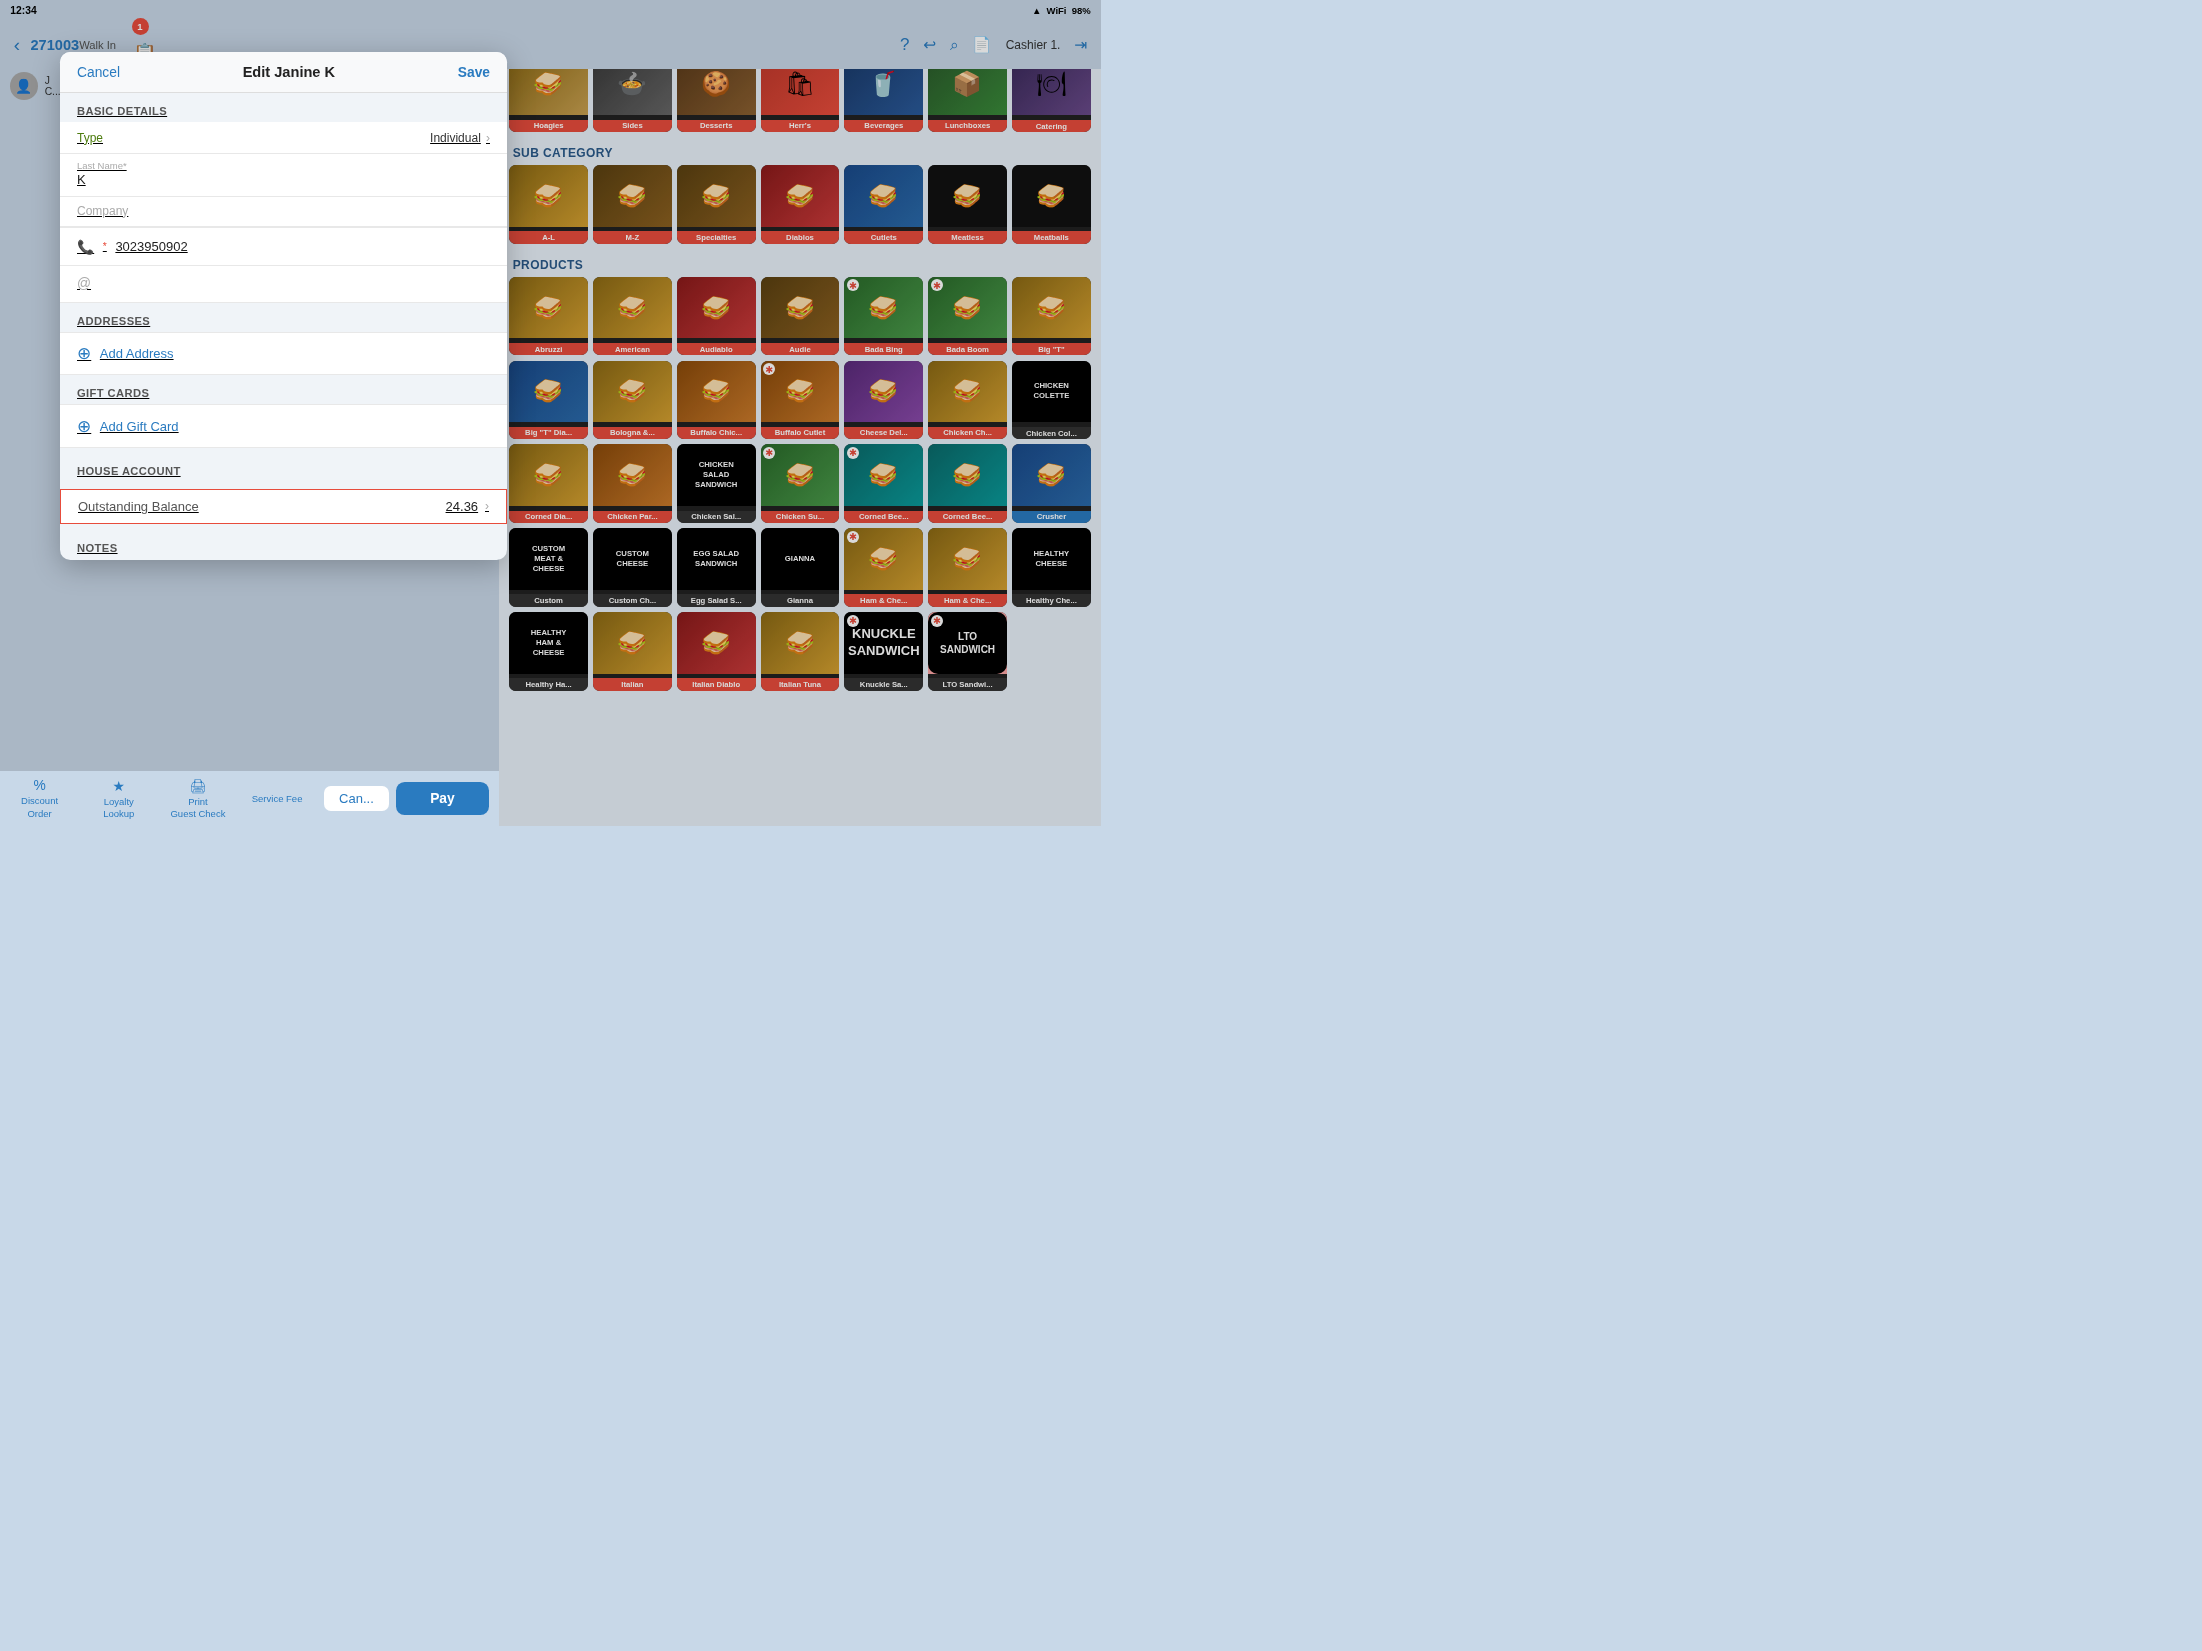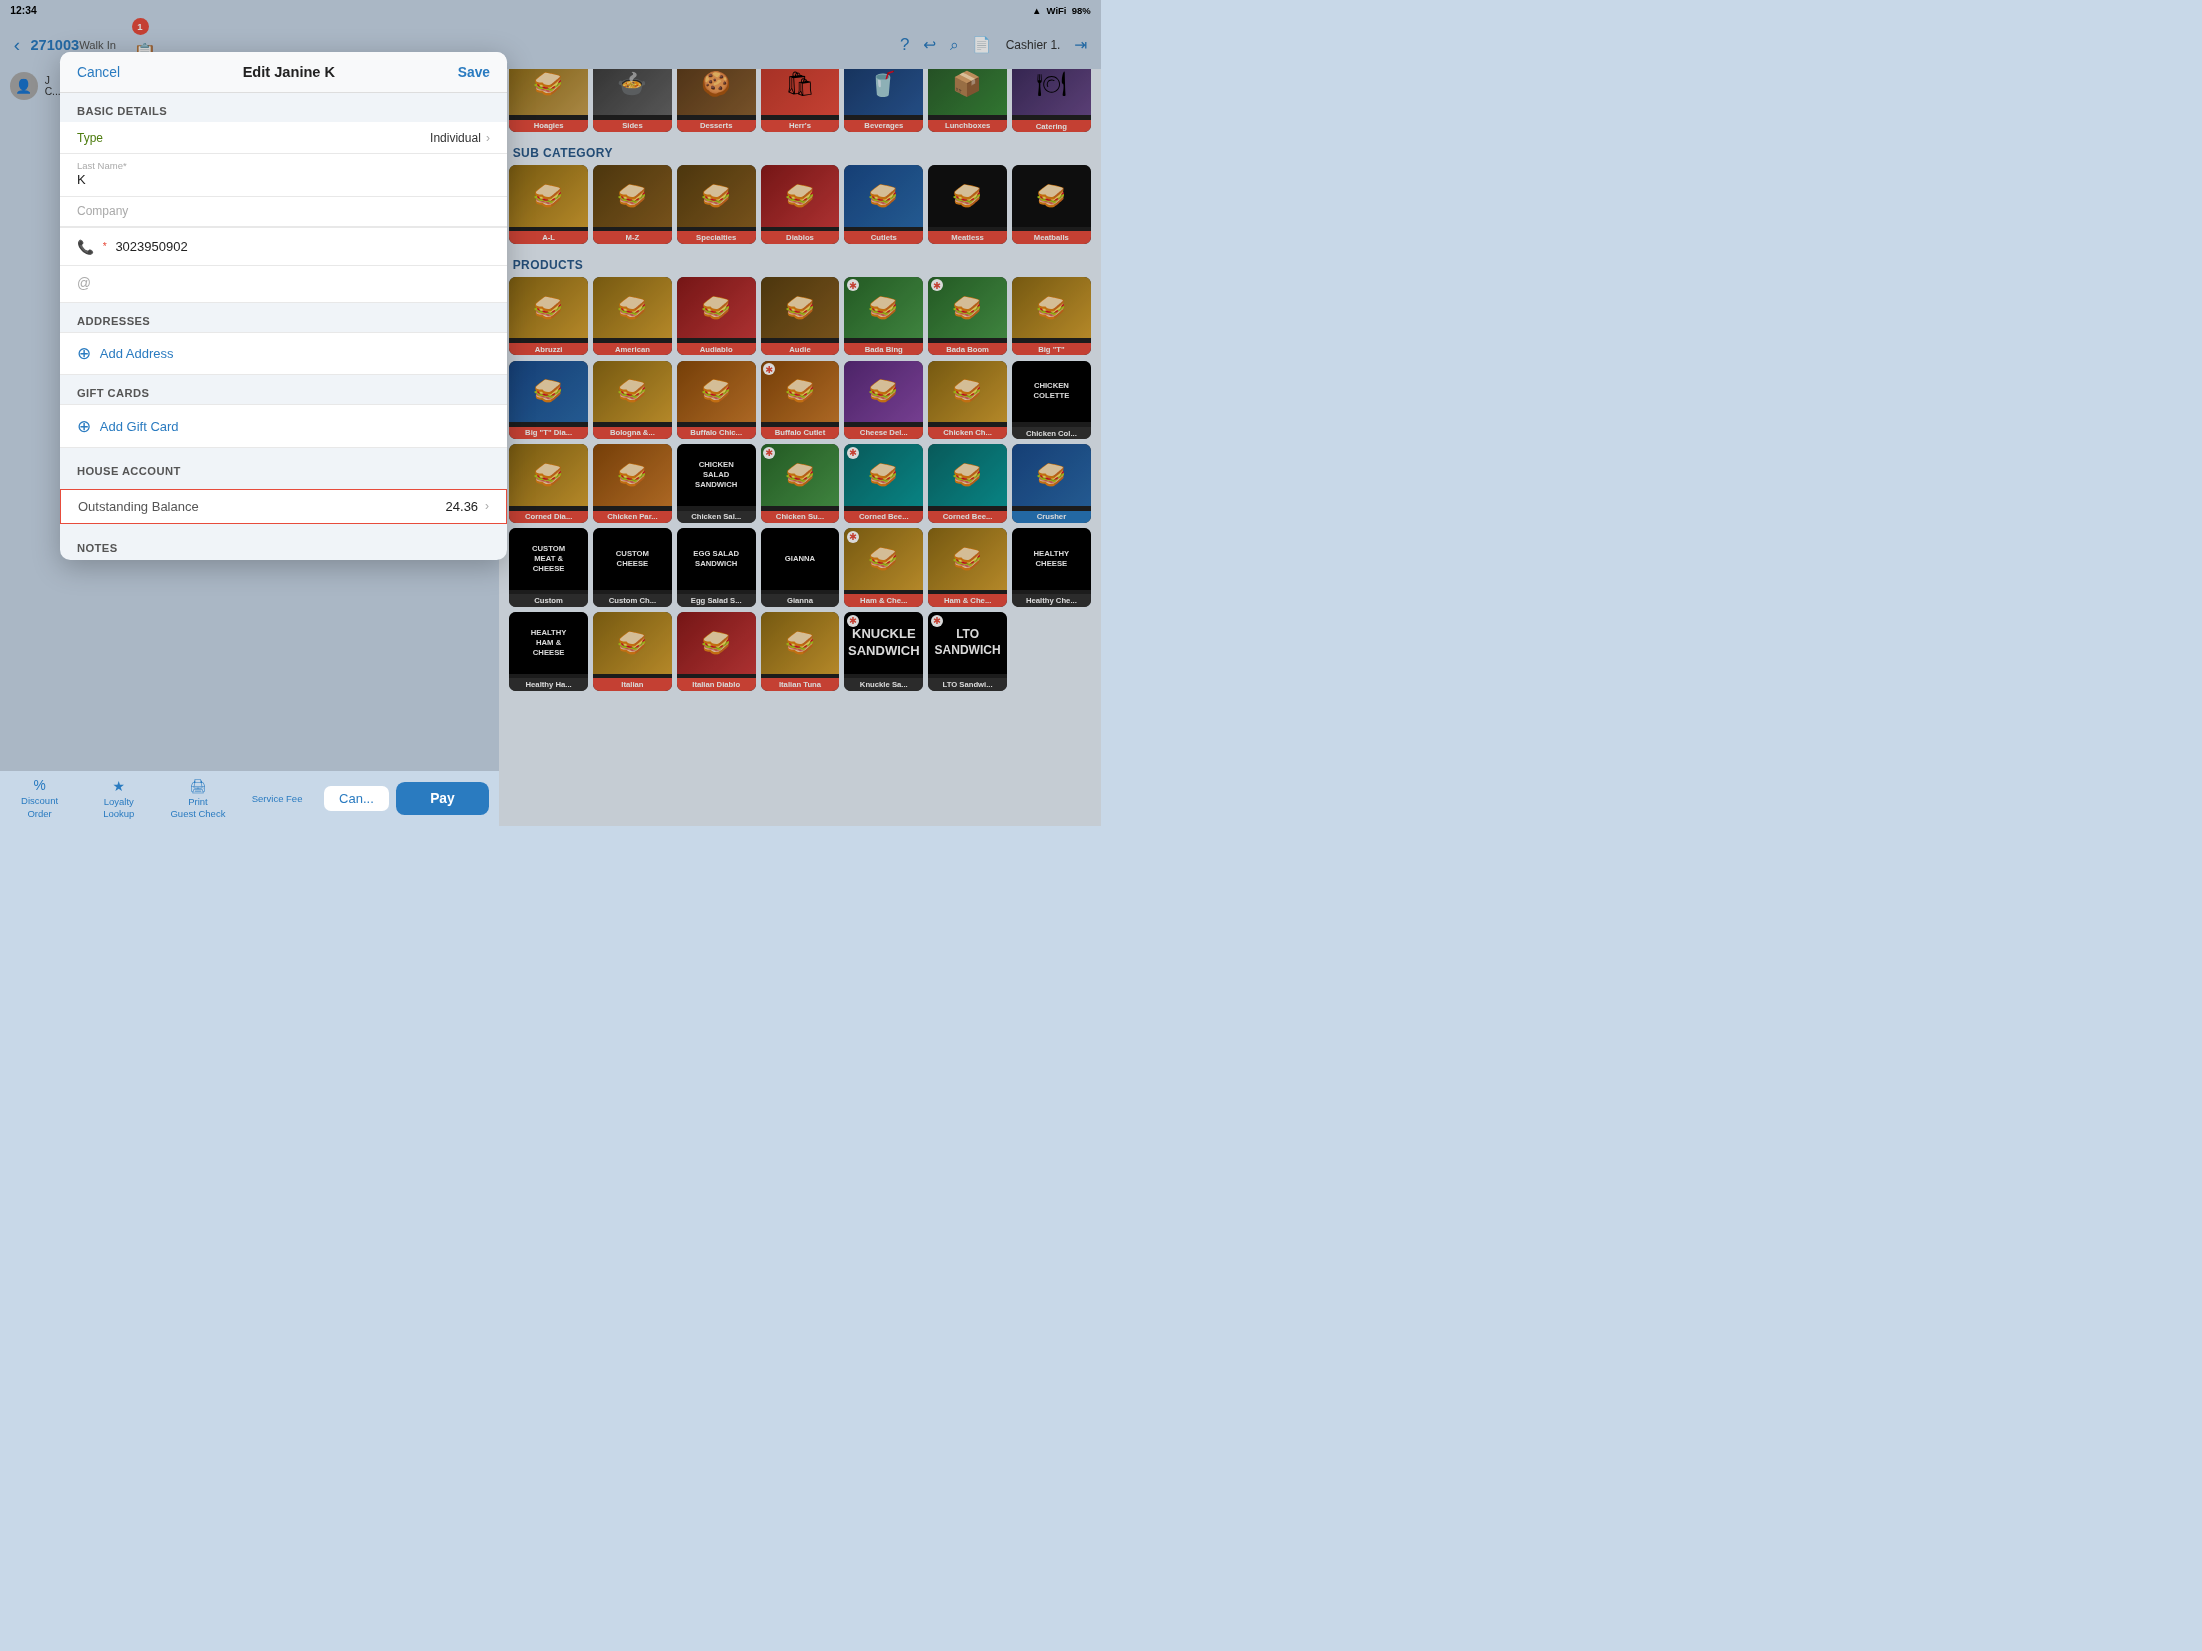--- a/index.html
+++ b/index.html
@@ -165,20 +165,21 @@
       color: #222;
     }
     .modal-save {
       color: #2a7bc0;
       font-size: 13.8px;
       font-weight: 600;
       cursor: pointer;
     }
     .modal-body {
       padding: 0;
+      text-decoration: underline;
     }
     .section-header {
       font-size: 11.2px;
       font-weight: 700;
       color: #555;
       padding: 12px 17px 5.2px;
       letter-spacing: 0.4px;
     }
     .form-row {
       background: white;
@@ -961,21 +962,21 @@
           <div class="menu-item-bg">
             <div class="text-menu-item" style="font-size: 13px; line-height: 1.3;">KNUCKLE<br>SANDWICH</div>
           </div>
           <div class="star-badge" style="color: rgb(231, 76, 60); background: white;">✱</div>
           <div class="menu-item-label dark">Knuckle Sa...</div>
         </div>
       </div>
       <div class="menu-item">
         <div class="menu-item-inner">
           <div class="menu-item-bg">
-            <div class="text-menu-item" style="font-size: 12px; line-height: 1.3;">LTO<br>SANDWICH</div>
+            <div class="text-menu-item" style="font-size: 10px; line-height: 1.3; border-radius: 10px;">LTO<br>SANDWICH</div>
           </div>
           <div class="star-badge" style="color: rgb(231, 76, 60); background: white;">✱</div>
           <div class="menu-item-label dark">LTO Sandwi...</div>
         </div>
       </div>
     </div>
 </div>
 
 
 </body></html>

